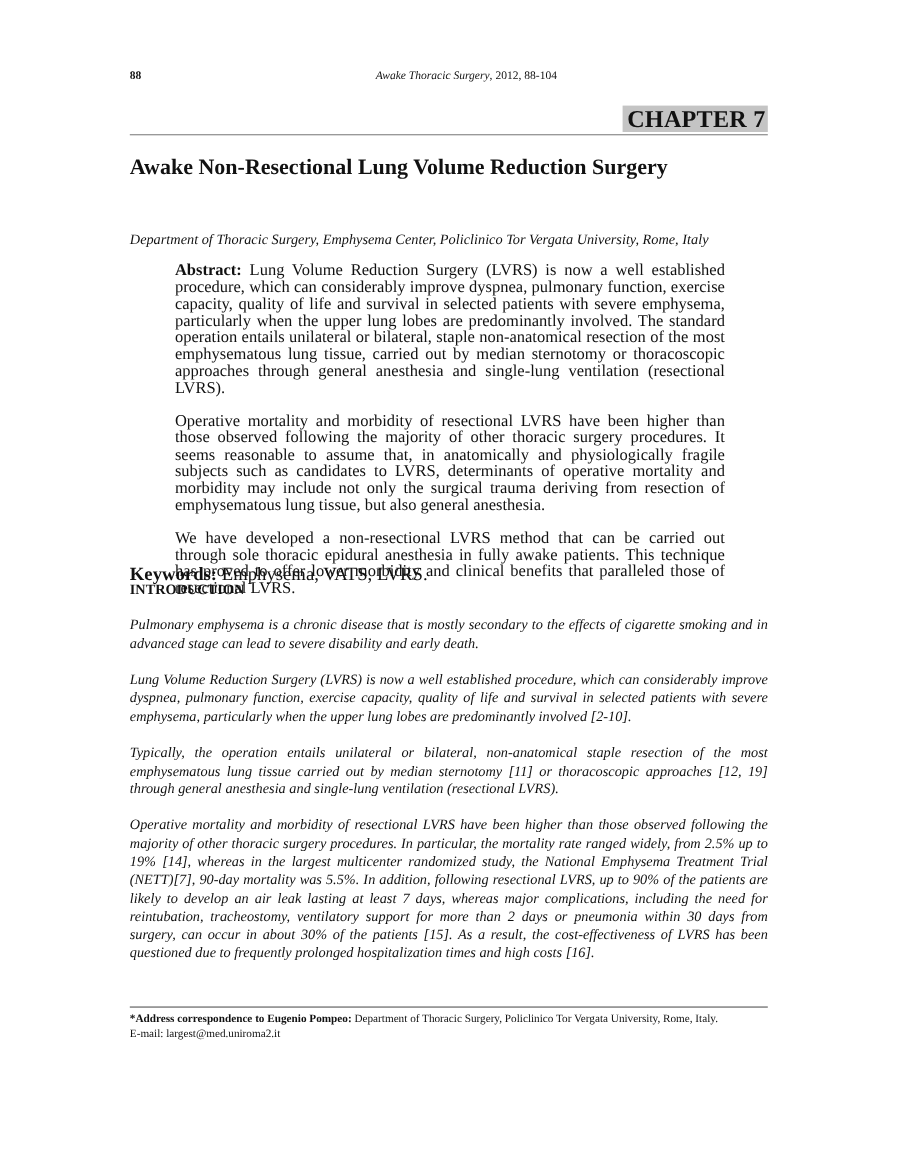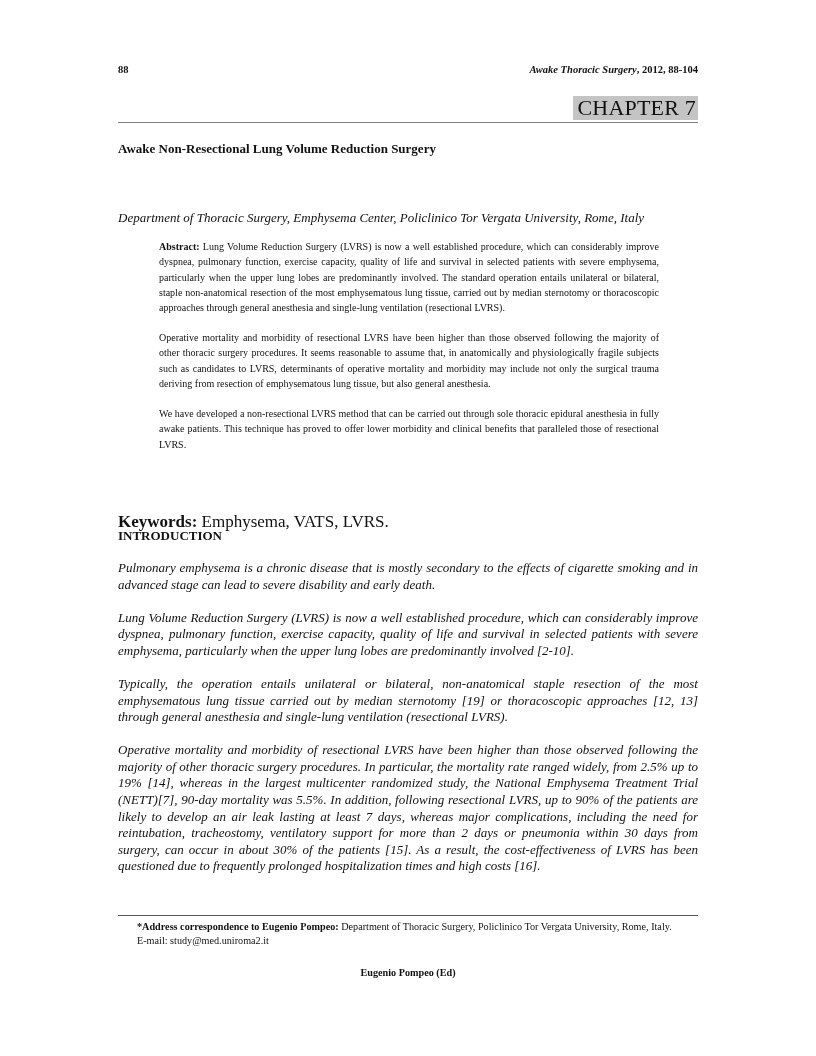--- a/index.html
+++ b/index.html
@@ -29,49 +29,49 @@
       height: 14px;
     }
     .page-number {
       position: absolute;
       left: 0; top: 0;
       font-weight: bold;
     }
     .journal-line {
       position: absolute;
       left: 0; right: 0; top: 0;
-      text-align: right;
-      font-weight: bold;
+      text-align: center;
+      font-weight: normal;
       font-style: italic;
       padding-left: 32px;
     }
     .journal-line .normal { font-style: normal; }
     .chapter-box {
       position: absolute;
       right: 118px;
       top: 96px;
       background: #c4c4c4;
-      font-weight: normal;
+      font-weight: bold;
       font-size: 22px;
       line-height: 24px;
       padding: 0 2px 0 4px;
       letter-spacing: 0.2px;
     }
     .rule-top {
       position: absolute;
       left: 118px;
       width: 580px;
       top: 122px;
       border-top: 1px solid #808080;
     }
     .title {
       position: absolute;
       left: 118px;
       top: 141px;
-      font-size: 13px;
+      font-size: 20px;
       font-weight: bold;
     }
     .authors {
       position: absolute;
       left: 118px;
       top: 178px;
       font-size: 15.5px;
       font-weight: bold;
     }
     .authors sup { font-size: 9px; vertical-align: 7px; line-height: 0; }
@@ -80,21 +80,21 @@
       left: 118px;
       top: 210px;
       font-size: 13px;
       font-style: italic;
     }
     .abstract {
       position: absolute;
       left: 159px;
       width: 500px;
       top: 239px;
-      font-size: 10px;
+      font-size: 15px;
       line-height: 15.3px;
       text-align: justify;
     }
     .abstract p { margin: 0 0 14.7px 0; }
     .abstract p:last-child { margin-bottom: 0; }
     .abstract .label { font-weight: bold; }
     .keywords {
       position: absolute;
       left: 118px;
       top: 512px;
@@ -127,21 +127,20 @@
       border-top: 1px solid #555;
     }
     .footnote {
       position: absolute;
       left: 118px;
       width: 580px;
       top: 920px;
       font-size: 10.2px;
       line-height: 13.5px;
       text-align: justify;
-      margin-left: 19px;
     }
     .footnote .label { font-weight: bold; }
     .publisher {
       position: absolute;
       left: 118px;
       width: 580px;
       top: 967px;
       text-align: center;
       font-size: 10.2px;
       line-height: 12.5px;
@@ -172,28 +171,27 @@
     <p>We have developed a non-resectional LVRS method that can be carried out through sole thoracic epidural anesthesia in fully awake patients. This technique has proved to offer lower morbidity and clinical benefits that paralleled those of resectional LVRS.</p>
   </div>
 
   <div class="keywords"><span class="label">Keywords:</span><span> Emphysema, VATS, LVRS.</span></div>
 
   <div class="section-heading">INTRODUCTION</div>
 
   <div class="body-text">
     <p>Pulmonary emphysema is a chronic disease that is mostly secondary to the effects of cigarette smoking and in advanced stage can lead to severe disability and early death.</p>
     <p>Lung Volume Reduction Surgery (LVRS) is now a well established procedure, which can considerably improve dyspnea, pulmonary function, exercise capacity, quality of life and survival in selected patients with severe emphysema, particularly when the upper lung lobes are predominantly involved [2-10].</p>
-    <p>Typically, the operation entails unilateral or bilateral, non-anatomical staple resection of the most emphysematous lung tissue carried out by median sternotomy [19] or thoracoscopic approaches [12, 13] through general anesthesia and single-lung ventilation (resectional LVRS).</p>
+    <p>Typically, the operation entails unilateral or bilateral, non-anatomical staple resection of the most emphysematous lung tissue carried out by median sternotomy [11] or thoracoscopic approaches [12, 19] through general anesthesia and single-lung ventilation (resectional LVRS).</p>
     <p>Operative mortality and morbidity of resectional LVRS have been higher than those observed following the majority of other thoracic surgery procedures. In particular, the mortality rate ranged widely, from 2.5% up to 19% [14], whereas in the largest multicenter randomized study, the National Emphysema Treatment Trial (NETT)[7], 90-day mortality was 5.5%. In addition, following resectional LVRS, up to 90% of the patients are likely to develop an air leak lasting at least 7 days, whereas major complications, including the need for reintubation, tracheostomy, ventilatory support for more than 2 days or pneumonia within 30 days from surgery, can occur in about 30% of the patients [15]. As a result, the cost-effectiveness of LVRS has been questioned due to frequently prolonged hospitalization times and high costs [16].</p>
   </div>
 
   <div class="rule-foot"></div>
 
   <div class="footnote">
     <div><span class="label">*Address correspondence to Eugenio Pompeo:</span><span> Department of Thoracic Surgery, Policlinico Tor Vergata University, Rome, Italy.</span></div>
-    <div>E-mail: study@med.uniroma2.it</div>
+    <div>E-mail: largest@med.uniroma2.it</div>
   </div>
 
   <div class="publisher">
-    <div>Eugenio Pompeo (Ed)</div>
   </div>
 
 </div>
 
 </body></html>

